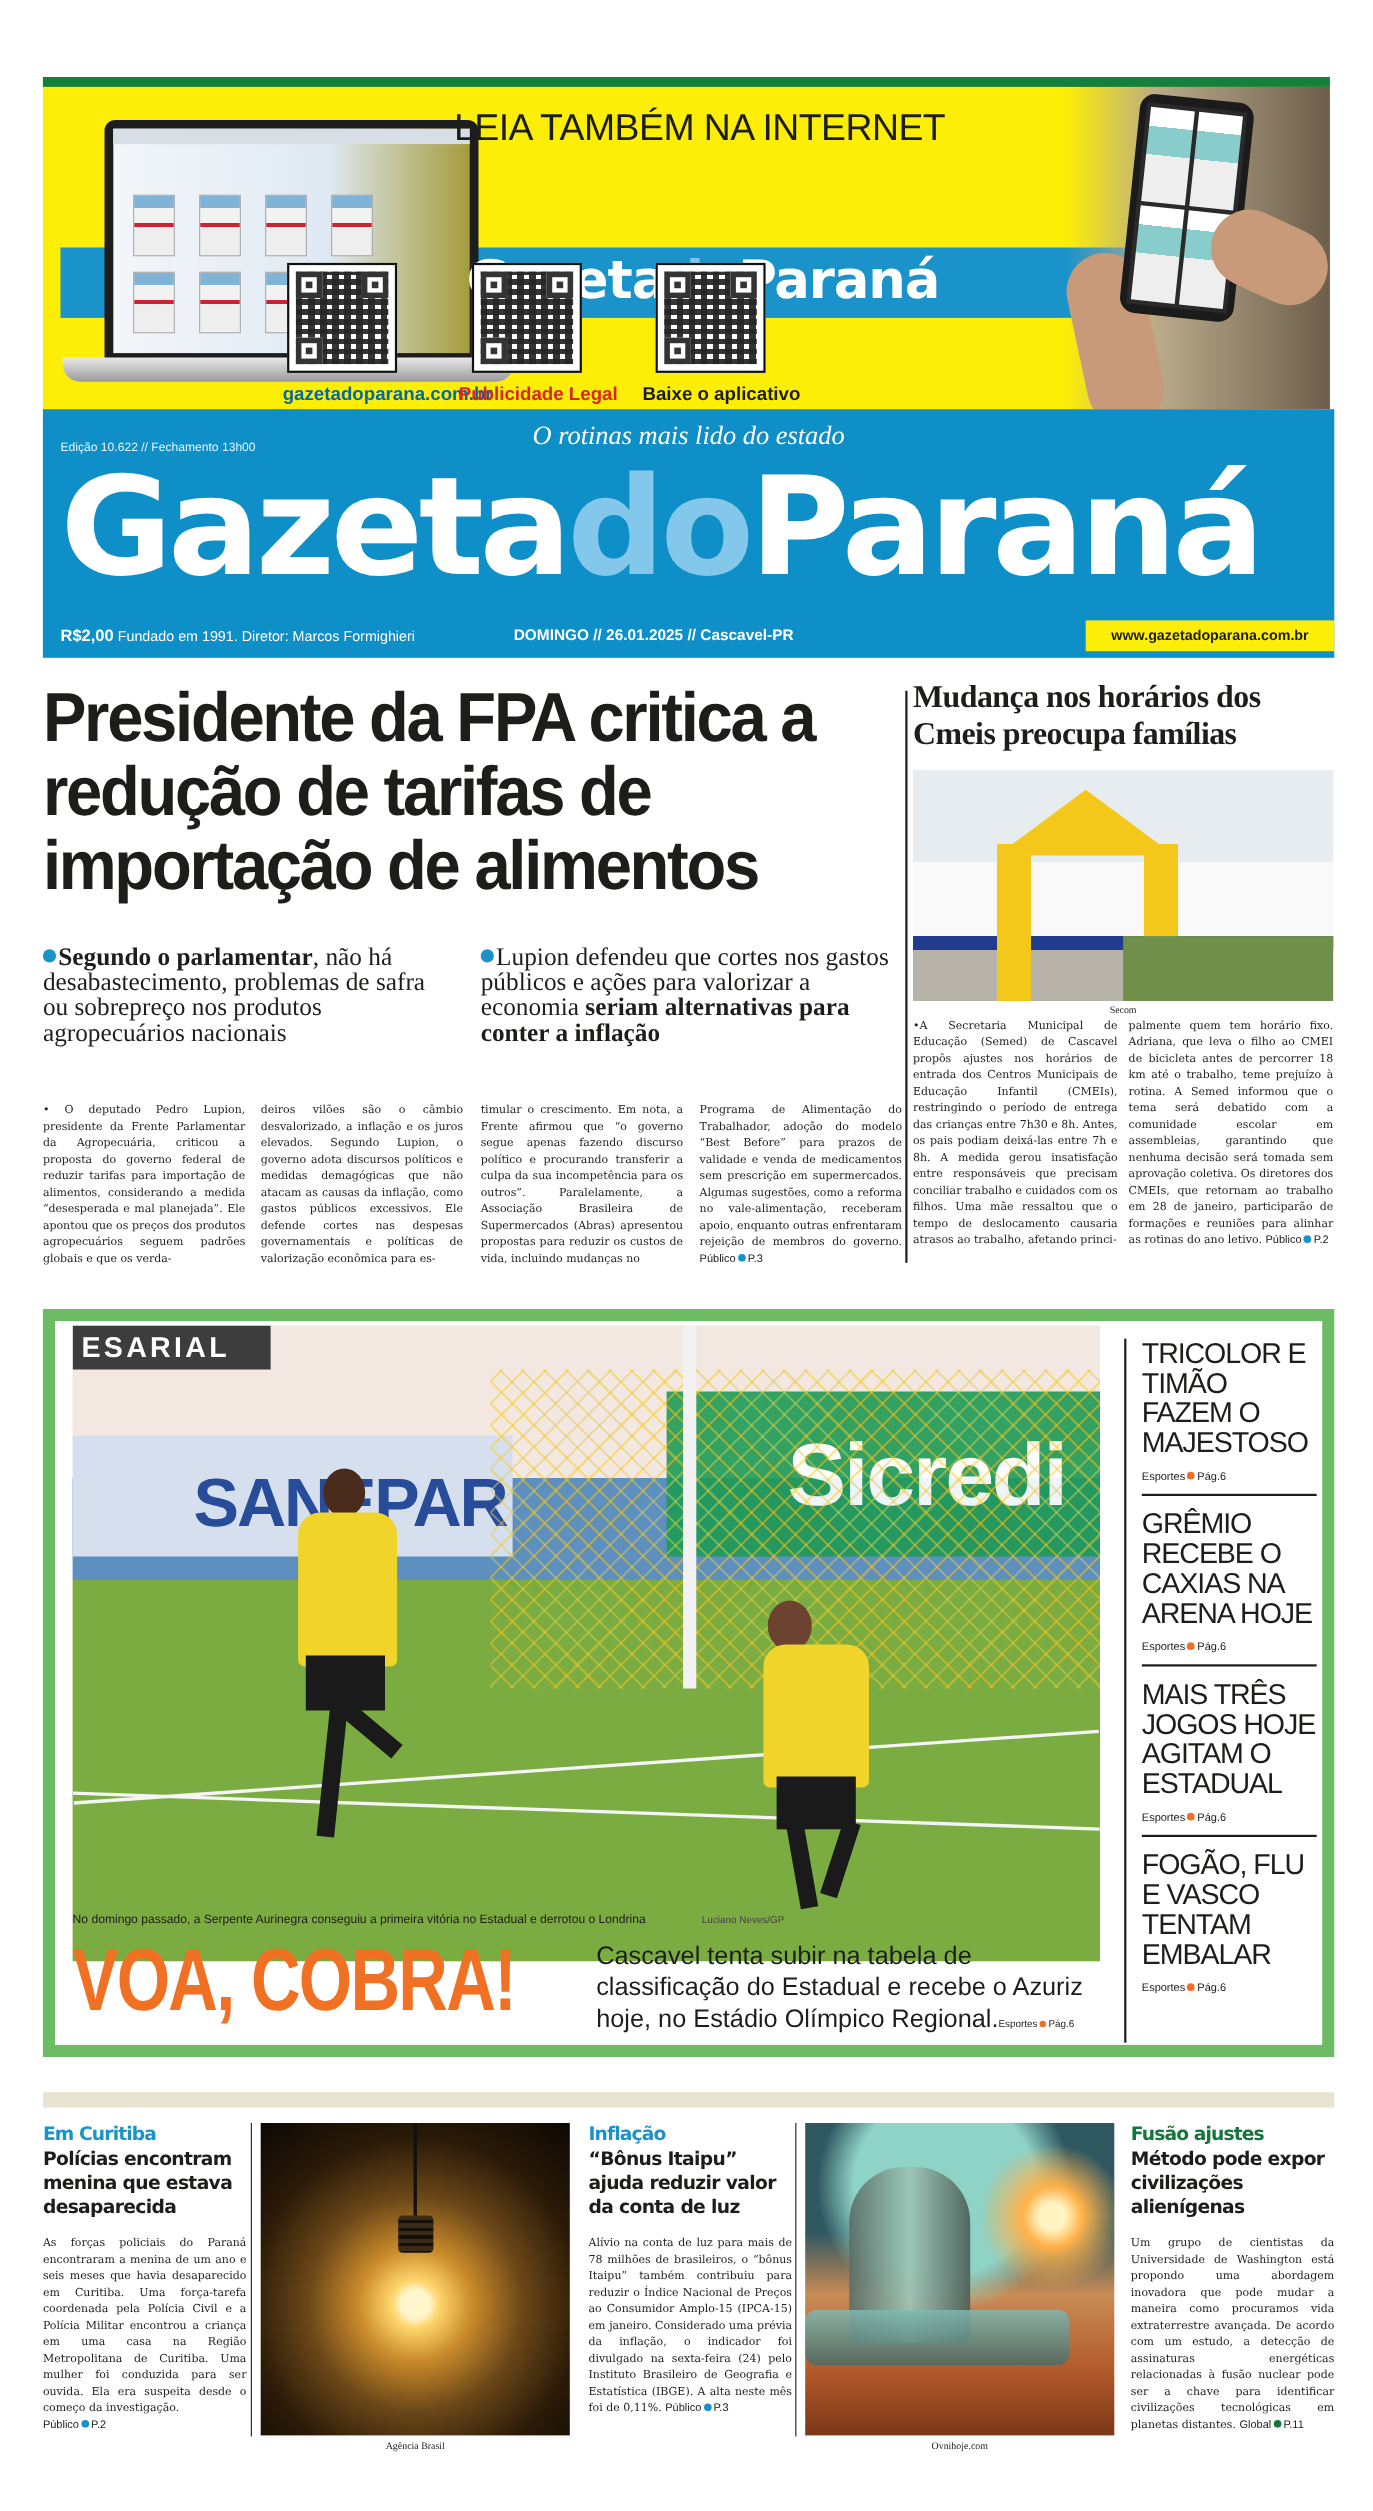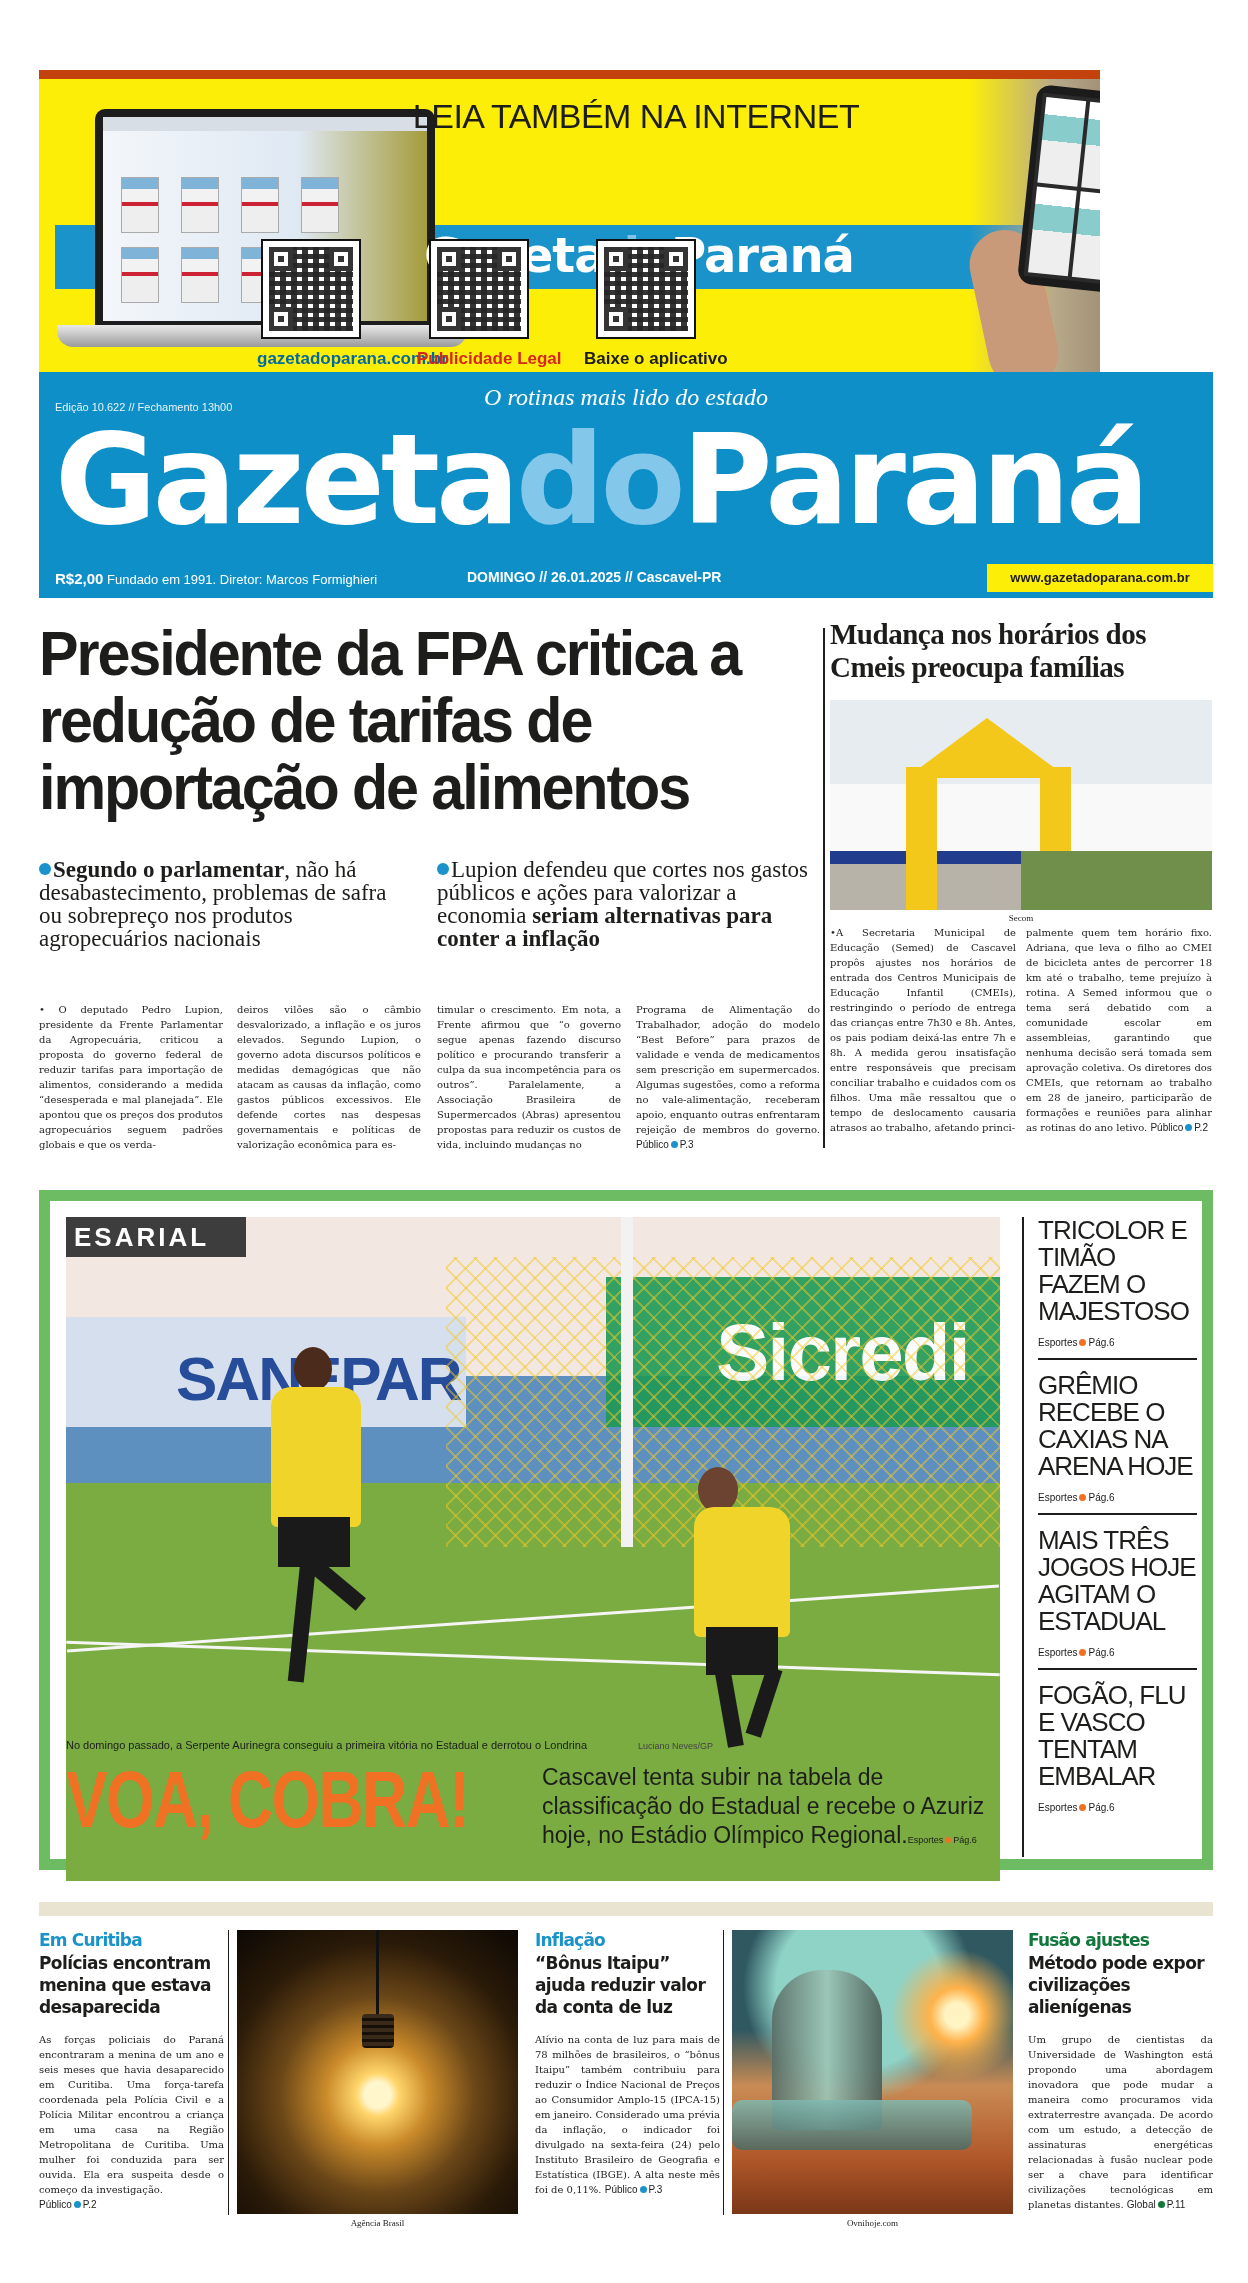--- a/index.html
+++ b/index.html
@@ -1,20 +1,20 @@
 <!DOCTYPE html>
 <html><head>
 <meta charset="utf-8">
 <style>
   *{box-sizing:border-box;margin:0;padding:0;}
   body{width:1248px;height:2283px;background:#fff;font-family:"Liberation Sans",sans-serif;color:#1a1a1a;position:relative;overflow:hidden;}
   .abs{position:absolute;}
 
   
-  .banner{left:39px;top:70px;width:1061px;height:302px;background:#fdee08;border-top:9px solid #c2410c;overflow:hidden;}
+  .banner{left:39px;top:70px;width:1170px;height:302px;background:#fdee08;border-top:9px solid #15803d;overflow:hidden;}
   .banner-band{position:absolute;left:16px;top:146px;width:990px;height:64px;background:#1a93cb;}
   .banner-title{position:absolute;left:0;width:1174px;top:18px;text-align:center;font-size:34px;font-weight:300;letter-spacing:-0.5px;color:#1d1d1b;padding-left:20px;}
   .banner-logo{position:absolute;left:340px;top:148px;width:520px;text-align:center;font-family:"DejaVu Sans",sans-serif;font-weight:bold;font-size:48px;color:#fff;letter-spacing:-1px;}
   .banner-logo .do{color:#7ec3e8;}
   .laptop{position:absolute;left:18px;top:30px;width:400px;height:240px;}
   .laptop-screen{position:absolute;left:38px;top:0;width:340px;height:220px;background:#1d1d1d;border-radius:10px 10px 0 0;padding:8px;}
   .laptop-inner{width:100%;height:100%;background:linear-gradient(90deg,#f3f6fa 0%,#dfe9f3 60%,rgba(255,240,80,.6) 100%);position:relative;}
   .laptop-bar{position:absolute;left:0;top:0;right:0;height:14px;background:#d8dee6;}
   .thumb{position:absolute;width:38px;height:56px;background:linear-gradient(#7fb3d8 0 20%,#f2f2f2 20% 45%,#c23 45% 52%,#eee 52%);border:1px solid #aaa;}
   .laptop-base{position:absolute;left:0;top:216px;width:410px;height:22px;background:linear-gradient(#e9e9e9,#9a9a9a);border-radius:0 0 16px 16px;}
@@ -58,21 +58,21 @@
      linear-gradient(180deg,#e7ecf1 0 32%,transparent 32%),
      linear-gradient(90deg,transparent 0 20%,#f3c81a 20% 28%,transparent 28% 55%,#f3c81a 55% 63%,transparent 63%),
      linear-gradient(180deg,transparent 0 40%,#f9f9f9 40% 72%,#213c8c 72% 78%,transparent 78%),
      linear-gradient(180deg,#e7ecf1 0 72%,#b7b3a8 72% 100%);overflow:hidden;}
   .cmei-roof{position:absolute;left:76px;top:18px;width:162px;height:60px;background:#f3c81a;clip-path:polygon(0 100%,50% 0,100% 100%);}
   .cmei-grass{position:absolute;right:0;bottom:0;width:50%;height:28%;background:#6f8f4a;}
   .credit{font-family:Liberation Serif, serif;font-size:9px;color:#222;text-align:center;}
 
   
   .sports{left:39px;top:1190px;width:1174px;height:680px;border:11px solid #6dbb63;background:#fff;}
-  .sports-photo{position:absolute;left:16px;top:16px;width:934px;height:664px;overflow:hidden;background:linear-gradient(180deg,#f3e7e1 0 24%,#5d8fbf 24% 40%,#7aac41 40% 100%);padding-left:20px;}
+  .sports-photo{position:absolute;left:16px;top:4px;width:934px;height:578px;overflow:hidden;background:linear-gradient(180deg,#f3e7e1 0 24%,#5d8fbf 24% 40%,#7aac41 40% 100%);padding-left:20px;}
   .ad-sanepar{position:absolute;left:0;top:100px;width:400px;height:110px;background:#d6dfee;color:#274c99;font-weight:bold;font-size:62px;padding:26px 0 0 110px;letter-spacing:-2px;}
   .ad-sicredi{position:absolute;left:540px;top:60px;width:394px;height:150px;background:#1e9a55;color:#fff;font-weight:bold;font-size:80px;padding:30px 0 0 110px;letter-spacing:-2px;opacity:.9;}
   .ad-esarial{position:absolute;left:0;top:0;width:180px;height:40px;background:#3d3d3d;color:#fff;font-weight:bold;font-size:26px;padding:5px 0 0 8px;letter-spacing:3px;}
   .goalpost{position:absolute;left:555px;top:0;width:12px;height:330px;background:#f2f2f2;}
   .net{position:absolute;left:380px;top:40px;width:554px;height:290px;background:repeating-linear-gradient(45deg,rgba(240,200,40,.45) 0 2px,transparent 2px 14px),repeating-linear-gradient(-45deg,rgba(240,200,40,.45) 0 2px,transparent 2px 14px);}
   .pitchline{position:absolute;left:0;height:3px;background:#f5f5f5;width:934px;}
   .player{position:absolute;background:#f0d42a;border-radius:20px 20px 6px 6px;}
   .shorts{position:absolute;background:#1a1a1a;}
   .leg{position:absolute;background:#1a1a1a;width:16px;}
   .head{position:absolute;border-radius:50%;background:#4a2b1c;}

